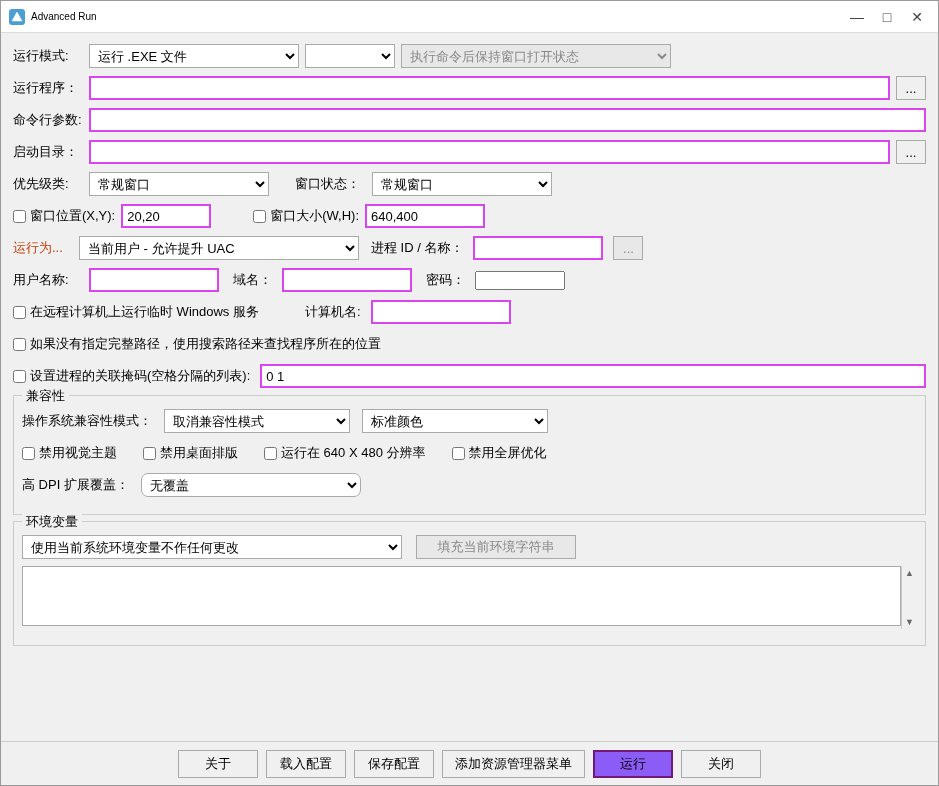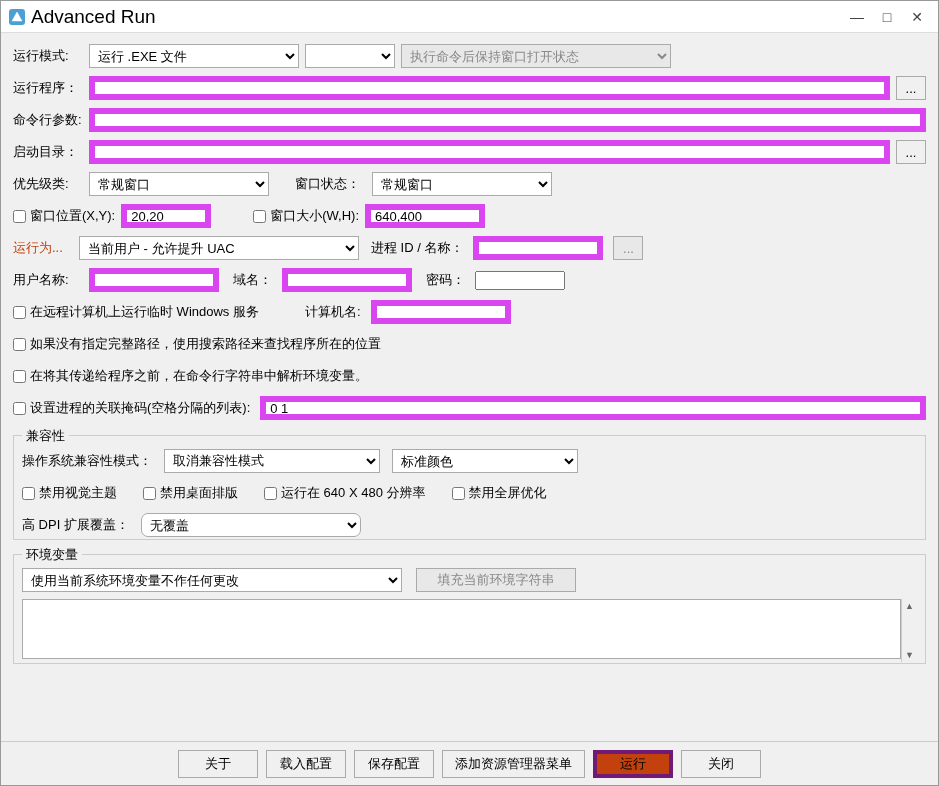--- a/index.html
+++ b/index.html
@@ -31,21 +31,21 @@
     .title-bar-icon {
       width: 16px;
       height: 16px;
       margin-right: 6px;
       display: flex;
       align-items: center;
       justify-content: center;
     }
     .title-bar-text {
       flex: 1;
-      font-size: 19px;
+      font-size: 10px;
       color: #000;
     }
     .title-bar-buttons {
       display: flex;
       gap: 4px;
     }
     .title-btn {
       width: 26px;
       height: 20px;
       border: none;
@@ -71,21 +71,21 @@
       gap: 6px;
       min-height: 26px;
     }
     .label {
       white-space: nowrap;
       color: #000;
       min-width: 70px;
     }
     input[type="text"] {
       height: 24px;
-      border: 6px solid #d946ef;
+      border: 2px solid #d946ef;
       padding: 0 4px;
       font-size: 13px;
       font-family: inherit;
       background: #fff;
       outline: none;
     }
     select {
       height: 24px;
       border: 1px solid #aaa;
       background: #fff;
@@ -110,22 +110,22 @@
       gap: 4px;
       cursor: pointer;
     }
     input[type="checkbox"] {
       width: 13px;
       height: 13px;
       cursor: pointer;
     }
     .divider-section {
       border: 1px solid #ccc;
-      padding: 6px 8px 1px 8px;
-      margin-top: 8px;
+      padding: 6px 8px 16px 8px;
+      margin-top: 0;
       position: relative;
       background: #f0f0f0;
     }
     .section-title {
       position: absolute;
       top: -9px;
       left: 8px;
       background: #f0f0f0;
       padding: 0 4px;
       font-size: 13px;
@@ -155,22 +155,22 @@
       height: 28px;
       min-width: 80px;
       border: 1px solid #aaa;
       background: #f0f0f0;
       font-size: 13px;
       font-family: inherit;
       cursor: pointer;
       padding: 0 12px;
     }
     .btn-run {
-      border: 4px solid #701a75;
-      background: #c2410c;
+      border: 2px solid #701a75;
+      background: #8b5cf6;
       color: #000;
     }
     .disabled-select {
       background: #e8e8e8;
       color: #888;
     }
     .disabled-btn {
       background: #e8e8e8;
       color: #888;
       cursor: default;
@@ -303,41 +303,35 @@
       <input type="text" style="width: 140px; margin-left: 4px;">
     </div>
 
     <div class="form-row">
       <label class="checkbox-label">
         <input type="checkbox" style="">
         <span>如果没有指定完整路径，使用搜索路径来查找程序所在的位置</span>
       </label>
     </div>
 
-    <div class="form-row">
-      <label class="checkbox-label">
-        <input type="checkbox" style="">
-        <span>在将其传递给程序之前，在命令行字符串中解析环境变量。</span>
-      </label>
-    </div>
 
     <div class="form-row">
       <label class="checkbox-label">
         <input type="checkbox" style="">
         <span>设置进程的关联掩码(空格分隔的列表):</span>
       </label>
       <input type="text" style="flex: 1 1 0%; margin-left: 4px;" value="0 1">
     </div>
 
     <div class="divider-section">
       <span class="section-title">兼容性</span>
 
       <div class="form-row" style="margin-top:6px;">
         <span style="white-space:nowrap; margin-right:6px;">操作系统兼容性模式：</span>
-        <select style="width:216px;font-family:Liberation Mono, monospace;">
+        <select style="width:186px;">
           <option>取消兼容性模式</option>
         </select>
         <select style="width:186px; margin-left:6px;">
           <option>标准颜色</option>
         </select>
       </div>
 
       <div class="form-row" style="margin-top:6px;">
         <label class="checkbox-label" style="margin-right:20px;">
           <input type="checkbox" style="">

